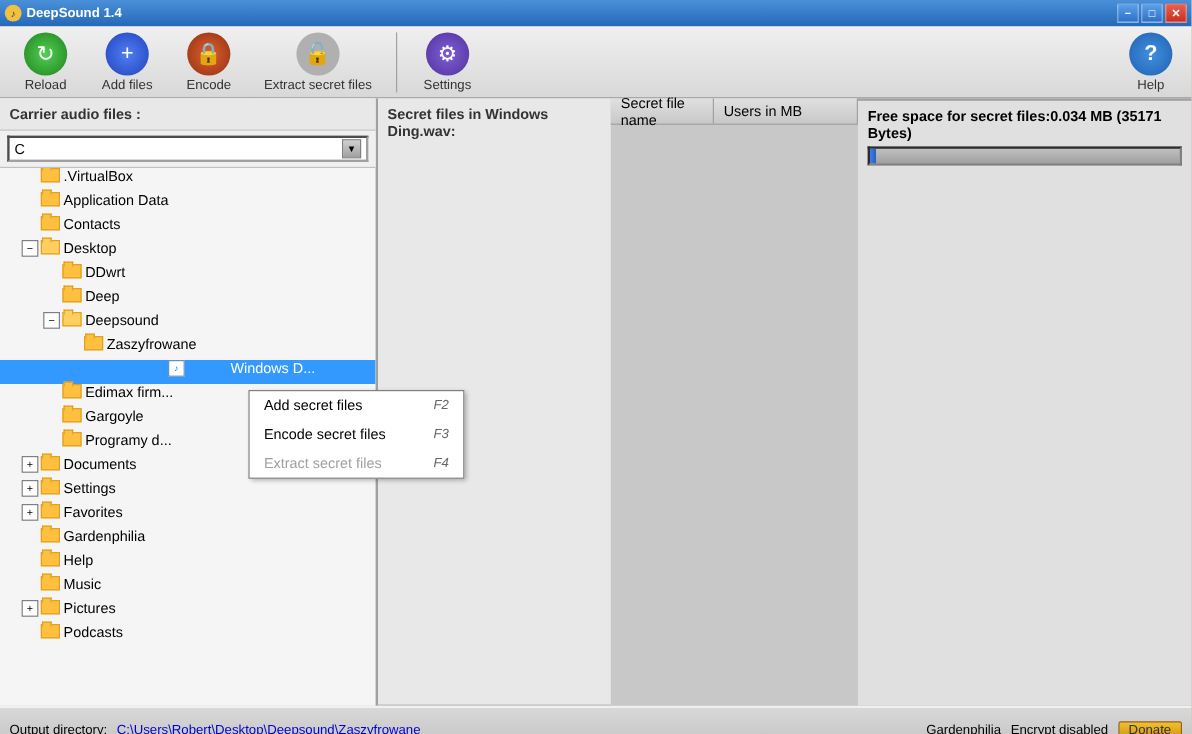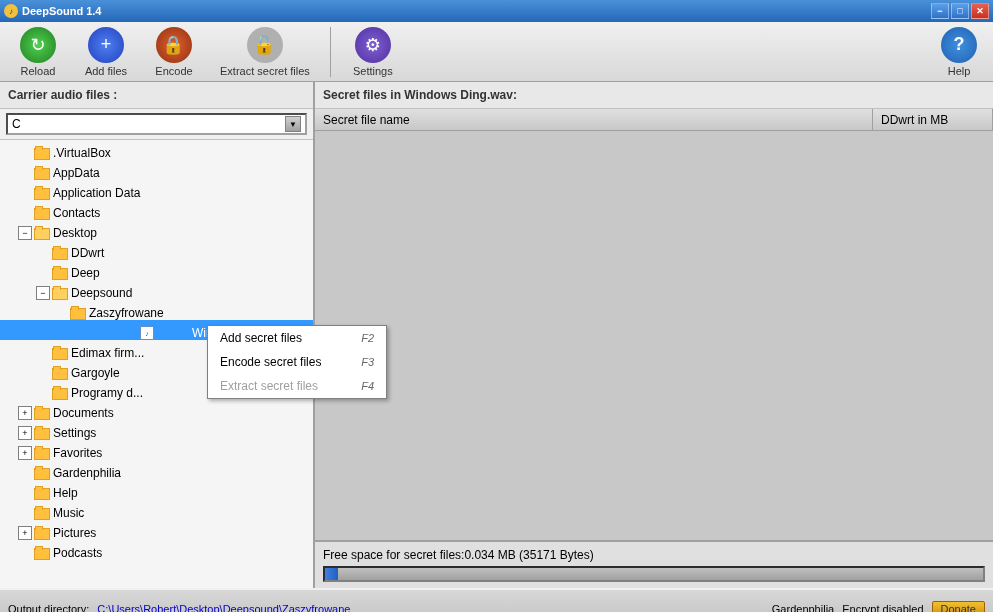--- a/index.html
+++ b/index.html
@@ -167,21 +167,21 @@
       overflow-x: hidden;
     }
     .tree-scroll::-webkit-scrollbar { width: 16px; }
     .tree-scroll::-webkit-scrollbar-track { background: #e8e8e8; }
     .tree-scroll::-webkit-scrollbar-thumb {
       background: linear-gradient(to right, #d0d0d0, #a0a0a0);
       border: 1px solid #808080;
     }
     .tree-item {
       display: flex;
-      align-items: flex-end;
+      align-items: flex-start;
       height: 20px;
       padding-right: 4px;
       cursor: pointer;
       white-space: nowrap;
     }
     .tree-item.selected { background: #3399ff; color: white; gap: 35px; }
     .tree-indent { display: inline-block; }
     .tree-expand {
       width: 14px; height: 14px;
       border: 1px solid #808080;
@@ -236,21 +236,21 @@
       font-size: 7px;
       display: flex; align-items: center; justify-content: center;
       color: #3060a0;
     }
     .tree-label { font-size: 12px; }
 
     
     .right-panel {
       flex: 1;
       display: flex;
-      flex-direction: column;
+      flex-direction: row;
       background: #c8c8c8;
     }
     .right-panel-header {
       padding: 6px 8px;
       font-size: 12px;
       font-weight: bold;
       color: #333;
       background: #e8e8e8;
       border-bottom: 1px solid #c0c0c0;
     }
@@ -272,21 +272,21 @@
     }
     .col-name { flex: 1; }
     .col-size { width: 120px; }
 
     
     .free-space {
       padding: 6px 8px;
       background: #e0e0e0;
       border-top: 2px solid #a0a0a0;
     }
-    .free-space-text { font-size: 12px; font-weight: normal; margin-bottom: 4px; }
+    .free-space-text { font-size: 12px; font-weight: bold; margin-bottom: 4px; }
     .progress-bar {
       height: 16px;
       background: linear-gradient(to bottom, #c0c0c0, #a0a0a0);
       border: 2px inset #808080;
     }
     .progress-fill {
       height: 100%;
       background: linear-gradient(to right, #4080e0, #2060c0);
       width: 2%;
     }
@@ -405,26 +405,20 @@
       <div class="tree-item">
             <span class="tree-indent" style="width:18px;display:inline-block;"></span>
             <span style="width:16px;display:inline-block;"></span>
             <span class="tree-folder"></span>
             <span class="tree-label">.VirtualBox</span>
           </div>
           <div class="tree-item">
             <span class="tree-indent" style="width:18px;display:inline-block;"></span>
             <span style="width:16px;display:inline-block;"></span>
             <span class="tree-folder"></span>
-            <span class="tree-label">AppData</span>
-          </div>
-          <div class="tree-item">
-            <span class="tree-indent" style="width:18px;display:inline-block;"></span>
-            <span style="width:16px;display:inline-block;"></span>
-            <span class="tree-folder"></span>
             <span class="tree-label">Application Data</span>
           </div>
           <div class="tree-item">
             <span class="tree-indent" style="width:18px;display:inline-block;"></span>
             <span style="width:16px;display:inline-block;"></span>
             <span class="tree-folder"></span>
             <span class="tree-label">Contacts</span>
           </div>
           <div class="tree-item">
             <span class="tree-indent" style="width:18px;display:inline-block;"></span>
@@ -529,21 +523,21 @@
             <span class="tree-label">Podcasts</span>
           </div>
         </div>
     </div>
   </div>
 
   <div class="right-panel">
     <div class="right-panel-header">Secret files in Windows Ding.wav:</div>
     <div class="table-header">
       <div class="table-col col-name">Secret file name</div>
-      <div class="table-col col-size">DDwrt in MB</div>
+      <div class="table-col col-size">Users in MB</div>
     </div>
     <div class="file-table"></div>
     <div class="free-space">
       <div class="free-space-text">Free space for secret files:0.034 MB (35171 Bytes)</div>
       <div class="progress-bar">
         <div class="progress-fill" id="progress-fill" style="width: 2%;"></div>
       </div>
     </div>
   </div>
 </div>

